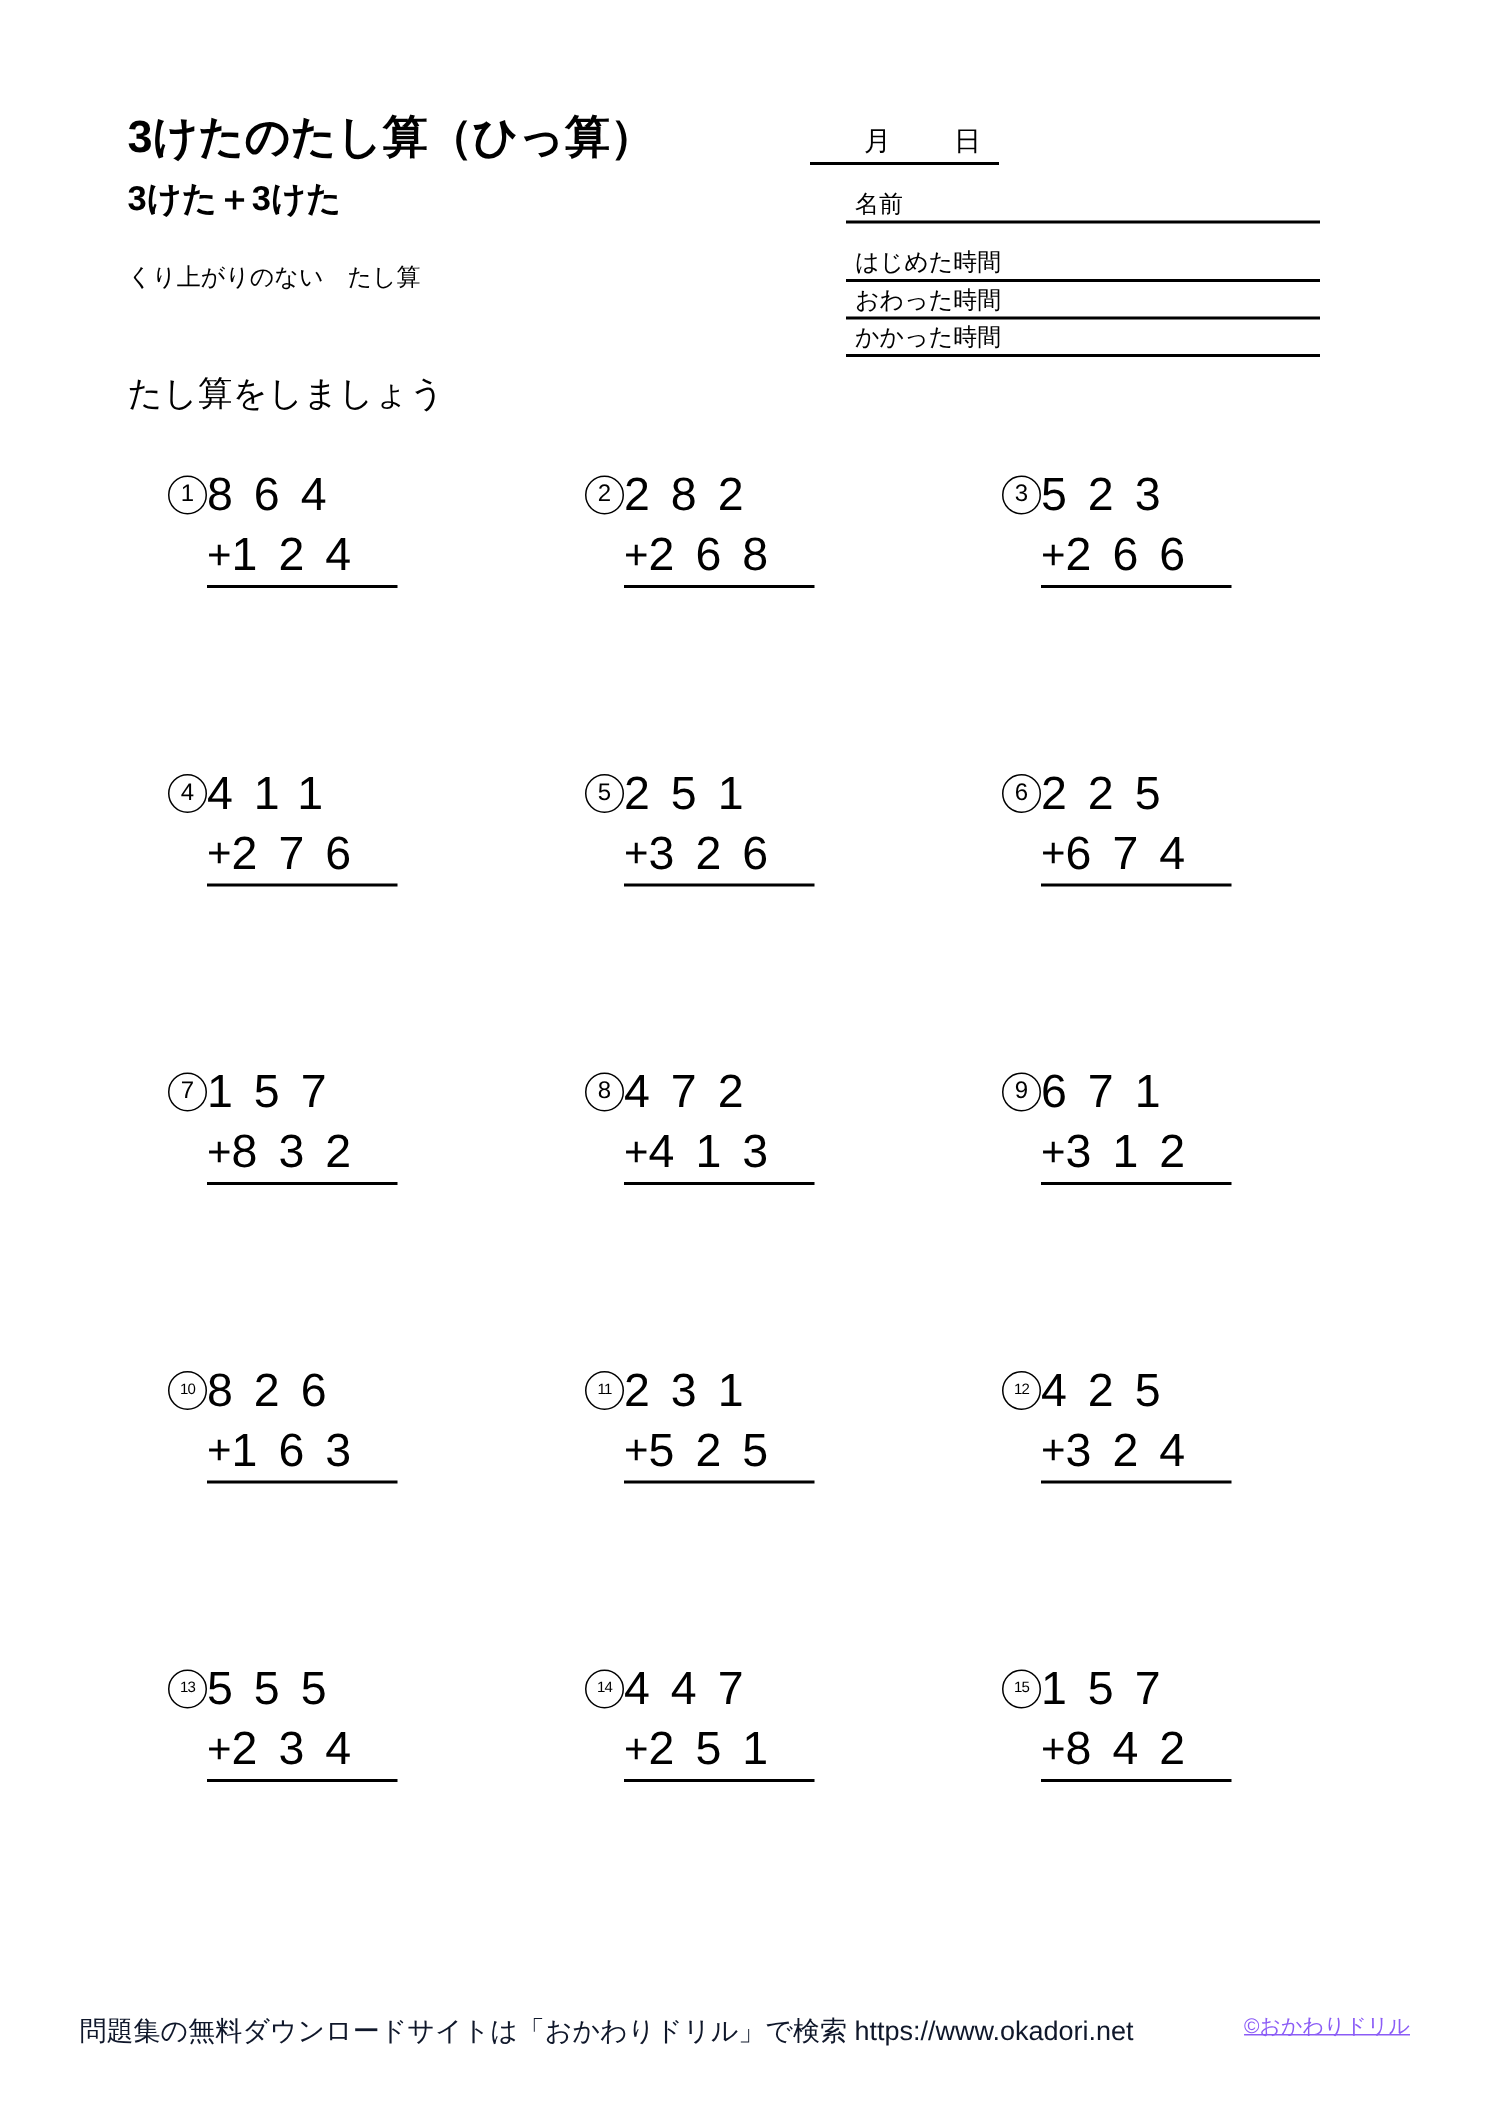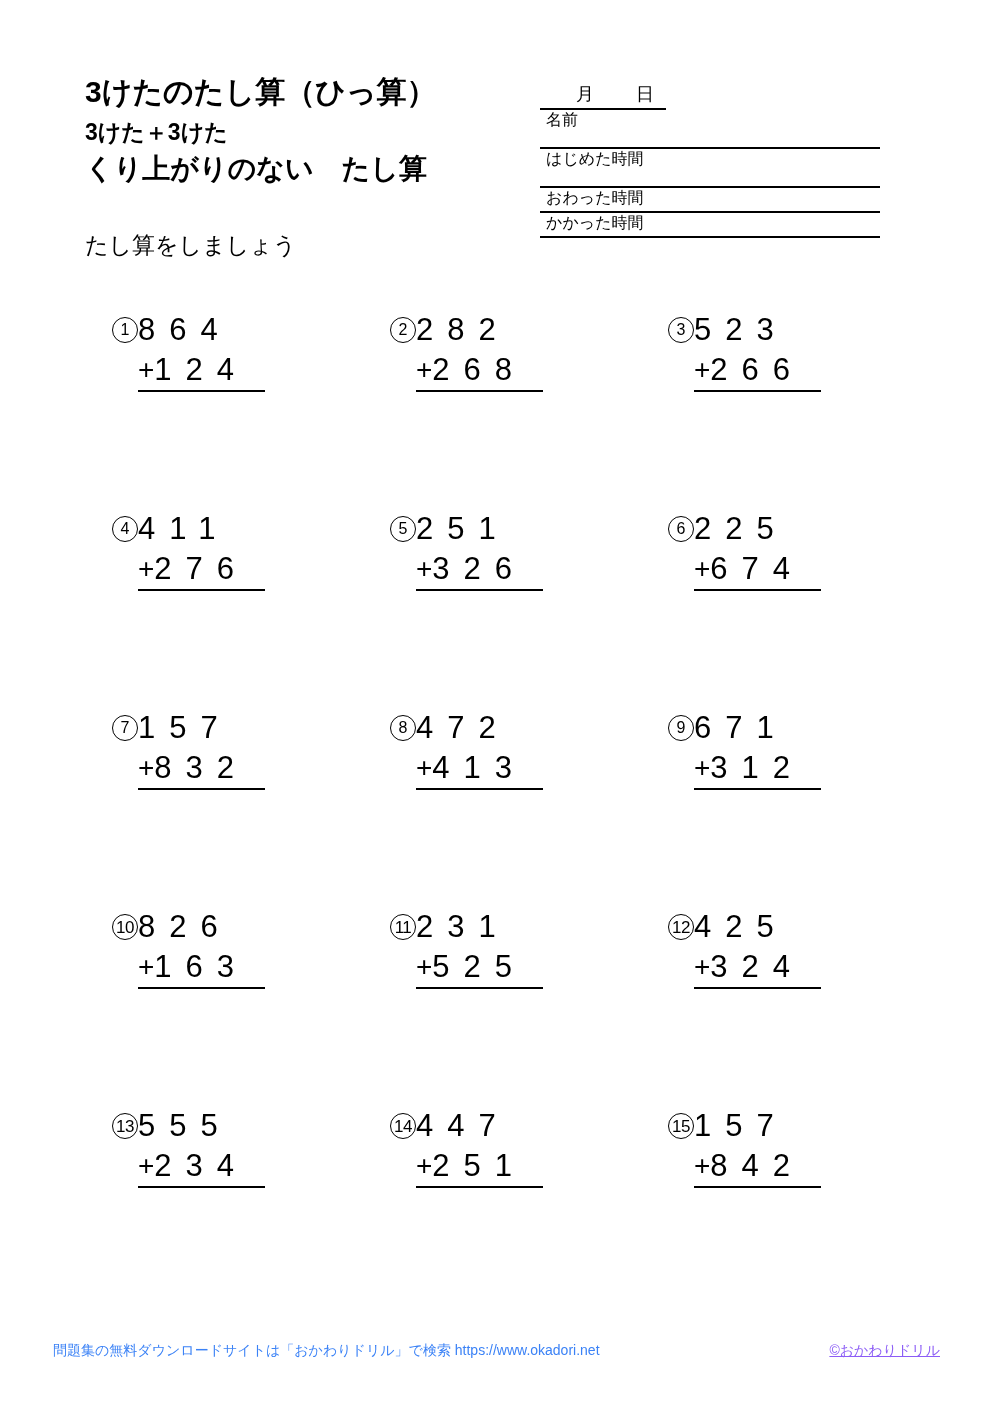--- a/index.html
+++ b/index.html
@@ -11,69 +11,69 @@
     font-family: "Liberation Sans", "DejaVu Sans", sans-serif;
     color: #000;
     overflow: hidden;
     border-radius: 25px;
   }
 
   
   .header-left { position: absolute; left: 85px; top: 76px; }
   .title { font-size: 30px; line-height: 32px; font-weight: bold; }
   .subtitle1 { font-size: 23px; line-height: 24px; font-weight: bold; margin-top: 12px; }
-  .subtitle2 { font-size: 28px; line-height: 26px; font-weight: bold; margin-top: 12px; }
+  .subtitle2 { font-size: 16px; line-height: 26px; font-weight: normal; margin-top: 29px; }
   .instruction { font-size: 23px; line-height: 26px; font-weight: normal; margin-top: 50px; }
 
   
   .info-box { position: absolute; left: 540px; top: 82px; width: 340px; }
   .date-row {
     width: 126px; height: 28px; box-sizing: border-box;
     border-bottom: 2px solid #000;
     display: flex; padding-left: 36px; gap: 42px;
     font-size: 18px; align-items: flex-start;
   }
   .field-row {
     box-sizing: border-box;
     border-bottom: 2px solid #000;
-    display: flex; align-items: flex-start;
-    padding-left: 6px; font-size: 16px;
+    display: flex; align-items: flex-end;
+    padding-left: 6px; font-size: 16px; margin-left: 24px;
   }
   .field-row.h39 { height: 39px; }
   .field-row.h41 { height: 25px; }
 
   
   .problems {
     position: absolute; left: 110px; top: 310px;
     display: grid;
     grid-template-columns: 278px 278px 278px;
     grid-auto-rows: 199px;
   }
   .problem { width: 160px; }
   .p-row { display: flex; align-items: center; height: 40px; }
   .p-circle {
     box-sizing: border-box;
     width: 26px; height: 26px; margin-left: 2px;
     border: 1.7px solid #000; border-radius: 50%;
     display: flex; align-items: center; justify-content: center;
     font-size: 16px; line-height: 1; flex: none;
   }
-  .p-circle.wide { font-size: 17px; letter-spacing: -0.5px; }
+  .p-circle.wide { font-size: 10px; letter-spacing: -0.5px; }
   .p-num {
     flex: 1; text-align: left;
     font-size: 31px; letter-spacing: 14px; margin-right: -14px;
     padding-right: 18px; white-space: nowrap;
   }
   .p-plus { font-size: 28px; margin-left: 28px; flex: none; line-height: 1; }
   .p-rule { border-top: 2px solid #000; margin-left: 28px; width: 127px; height: 0; }
 
   
   .footer-left {
     position: absolute; left: 53px; top: 1342px;
-    font-size: 14px; color: #3b82f6;
+    font-size: 18px; color: #0f172a;
   }
   .footer-right {
     position: absolute; right: 60px; top: 1342px;
     font-size: 14px; color: #8b5cf6; text-decoration: underline;
   }
 </style>
 </head>
 <body>
 
 <div id="page">

